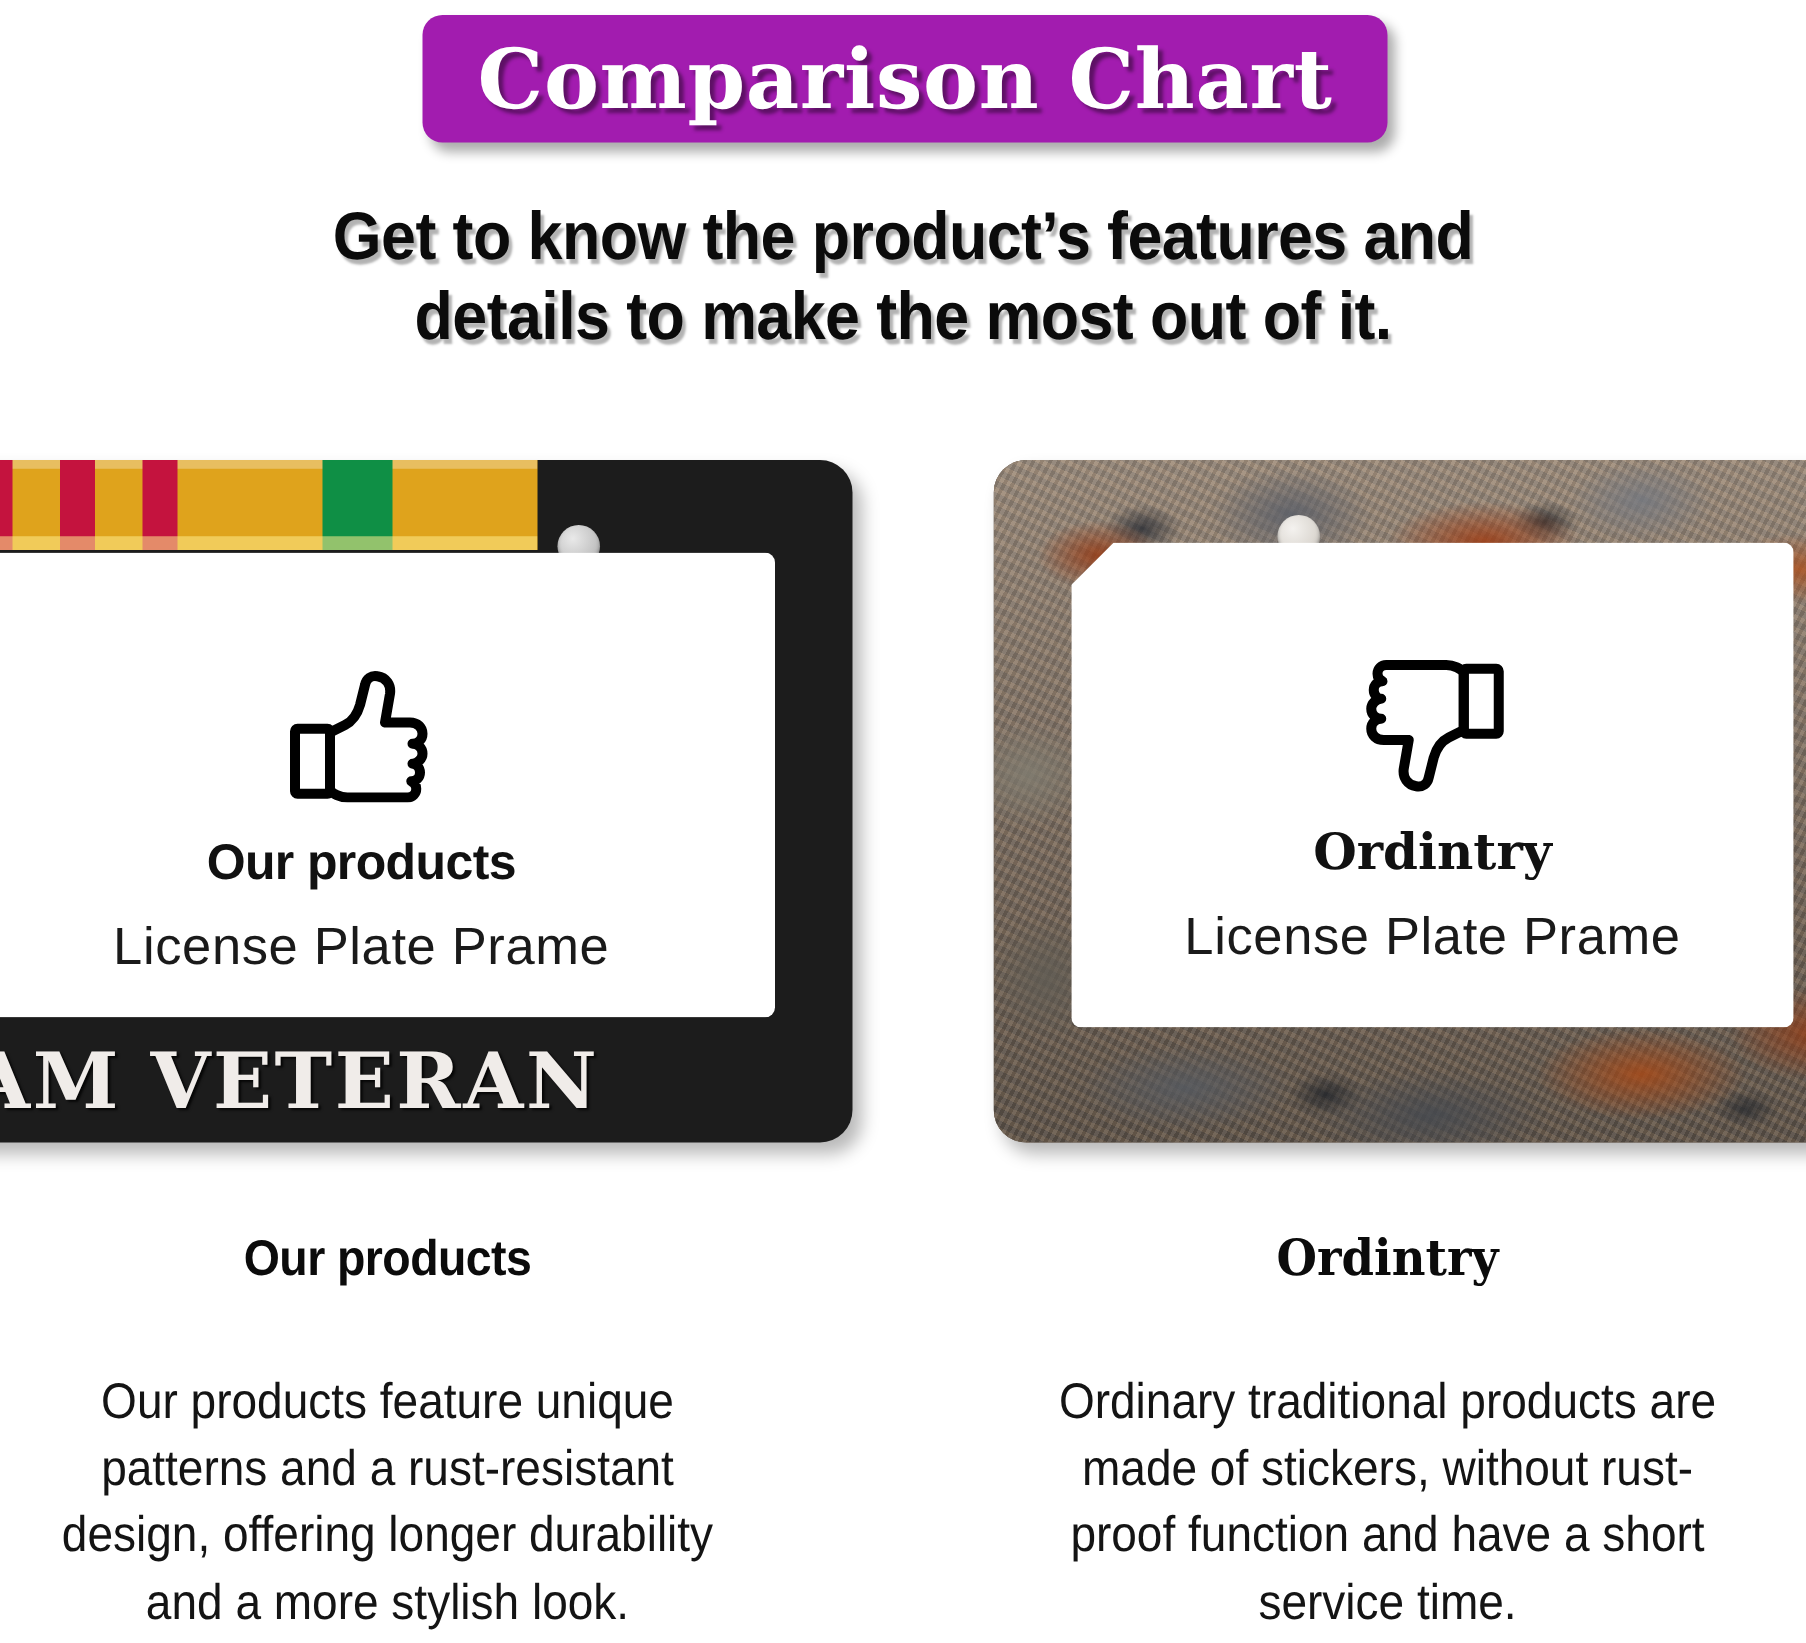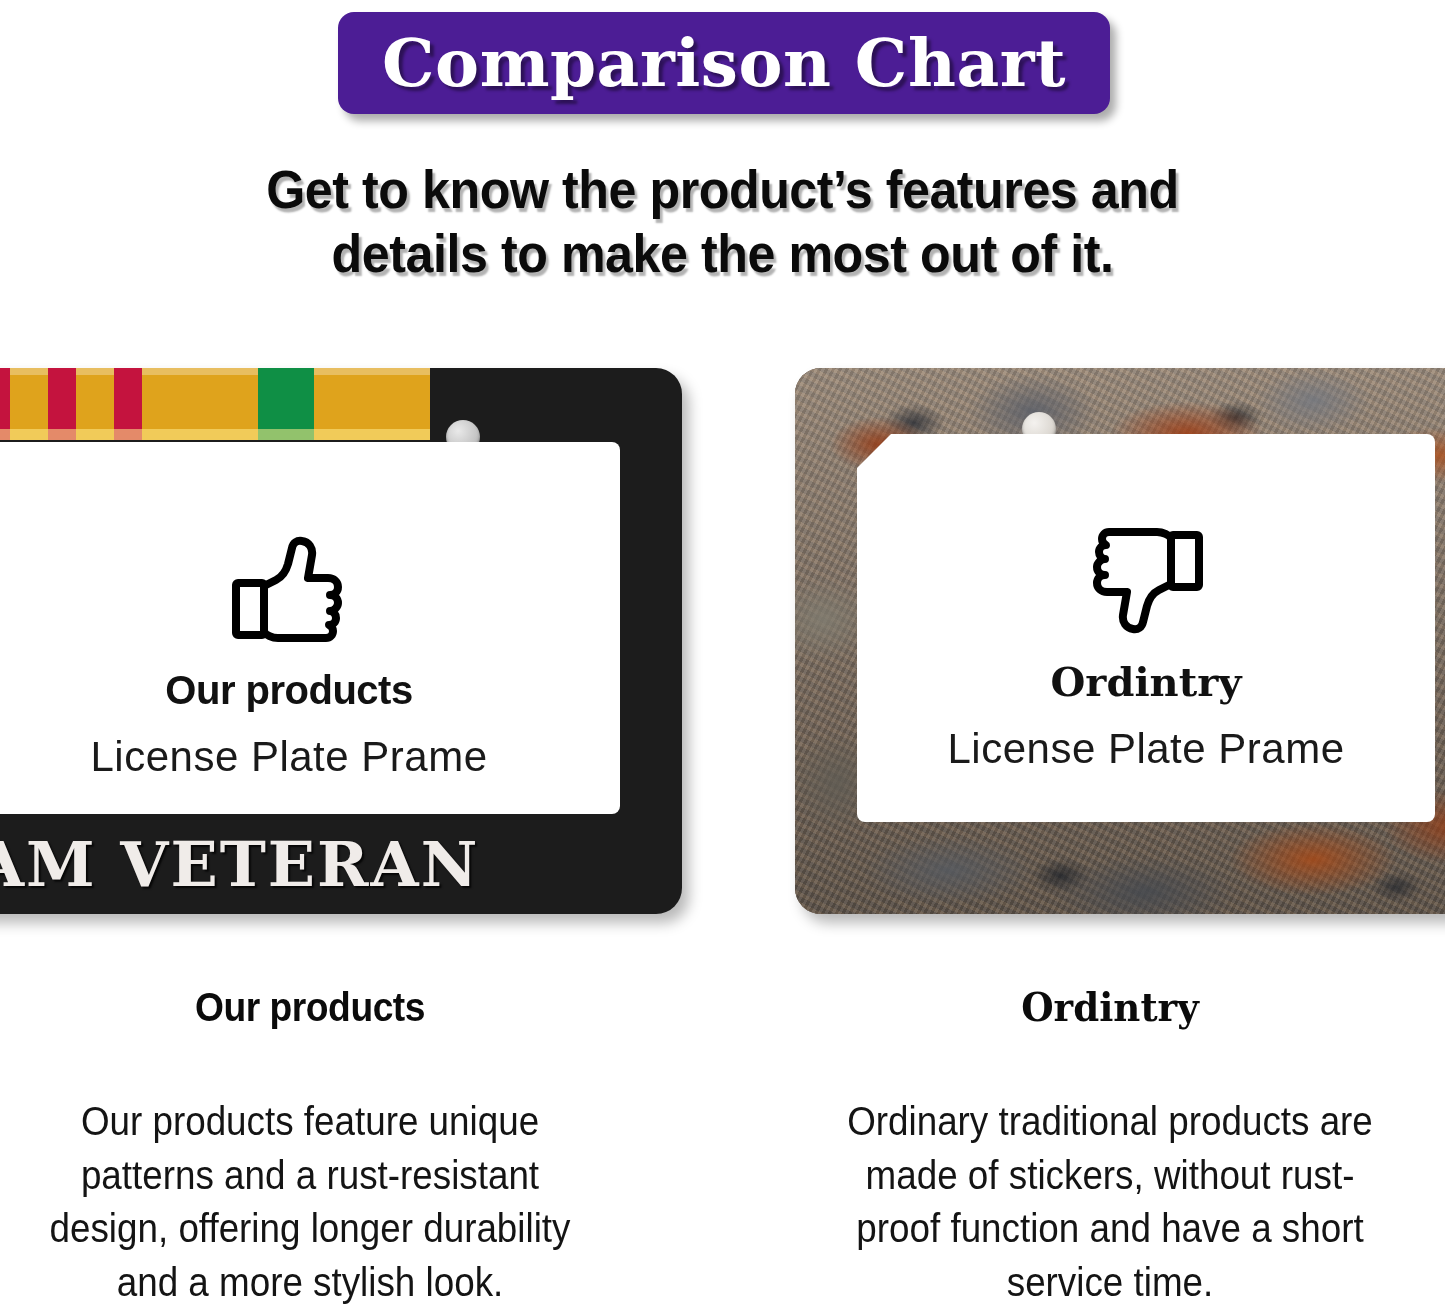--- a/index.html
+++ b/index.html
@@ -16,21 +16,21 @@
     -webkit-font-smoothing: antialiased;
   }
 
   
   #title-banner {
     position: absolute;
     left: 338px;
     top: 12px;
     width: 772px;
     height: 102px;
-    background: #4c1d95;
+    background: #a21caf;
     border-radius: 16px;
     box-shadow: 6px 7px 9px rgba(0,0,0,0.33);
     display: flex;
     align-items: center;
     justify-content: center;
   }
   #title-text {
     font-family: "DejaVu Serif", "Liberation Serif", serif;
     font-weight: 700;
     font-size: 66px;

